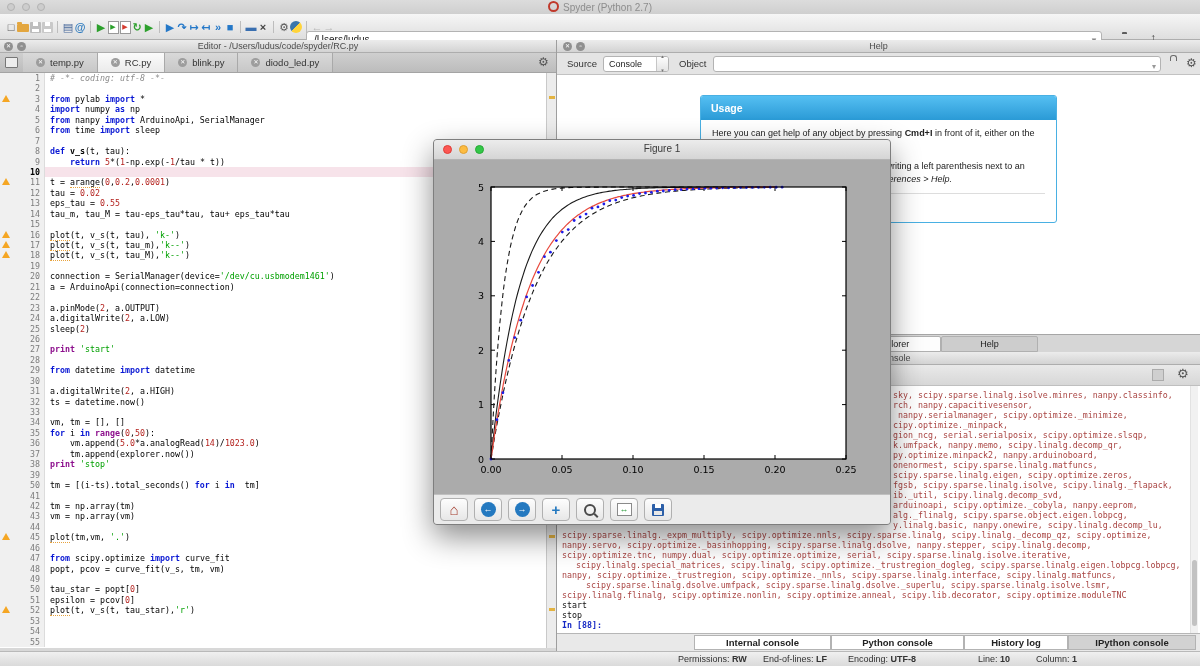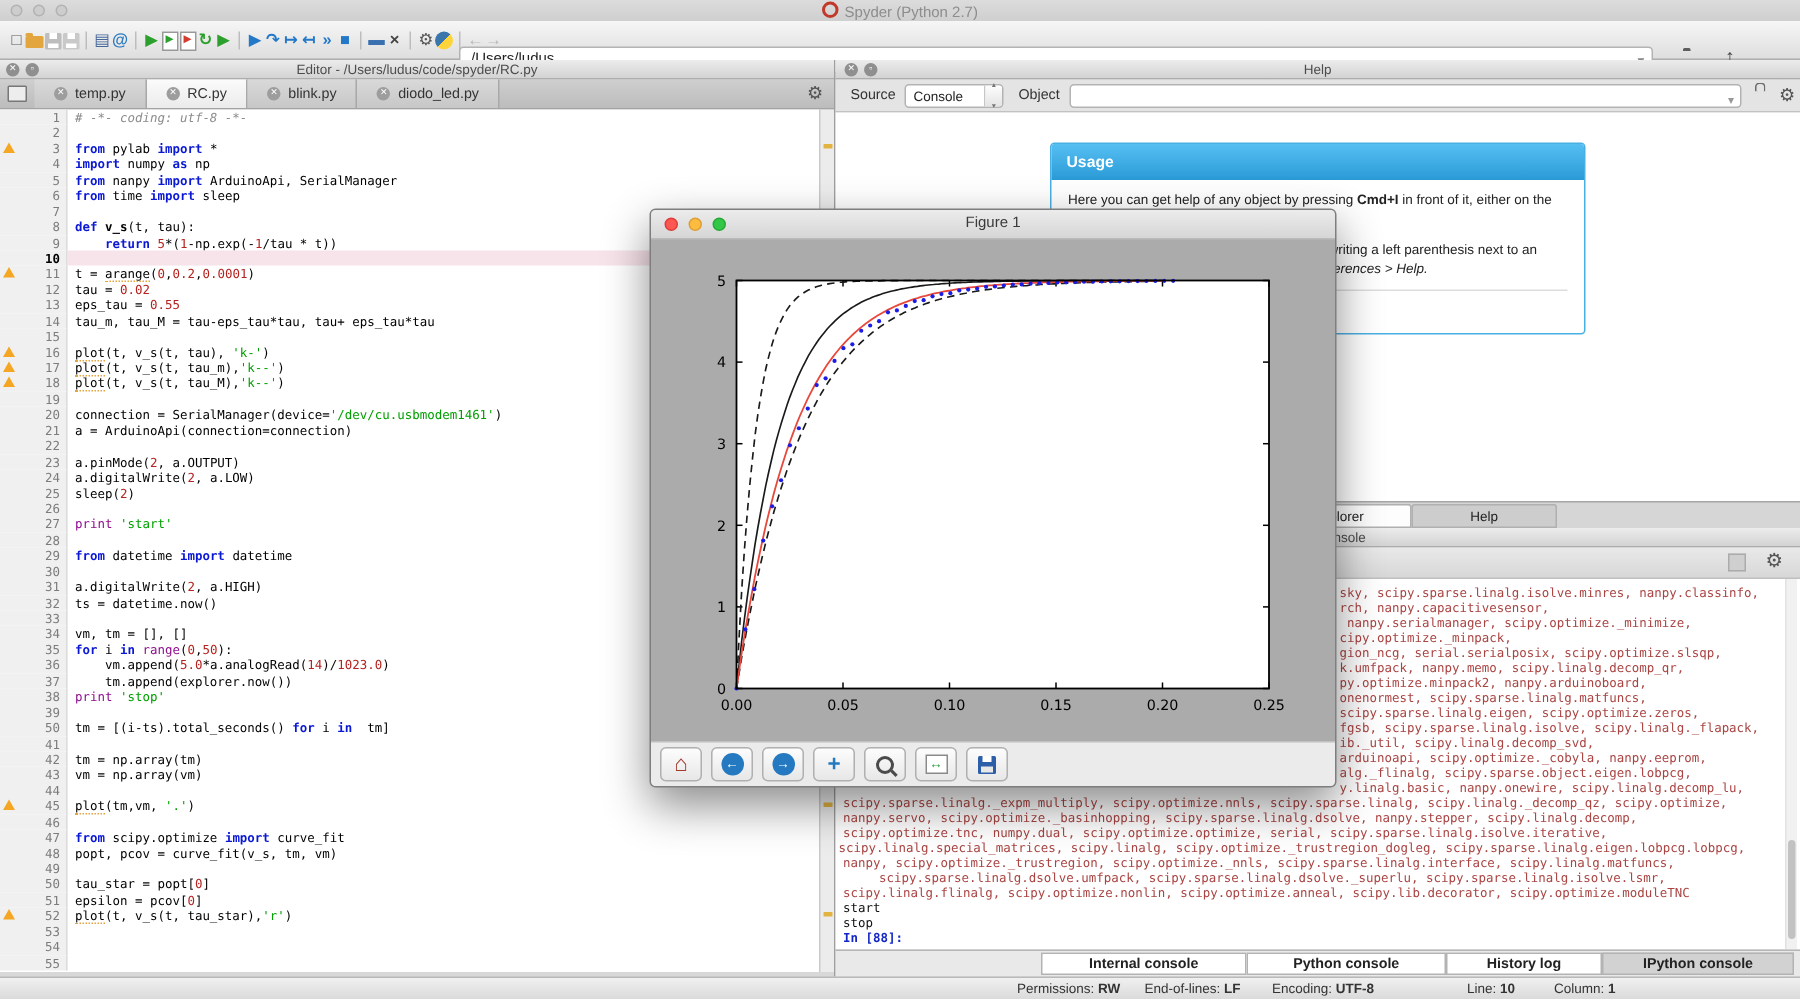--- a/index.html
+++ b/index.html
@@ -40,21 +40,21 @@
   .gear{color:#555;font-size:12px;line-height:12px;}
   #editor-gear{left:538px;top:56px;}
   #code-area{left:0;top:73px;width:546px;height:575px;background:#fff;overflow:hidden;}
   .cl{display:flex;height:10.45px;line-height:10.45px;font-family:"DejaVu Sans Mono",monospace;font-size:8.3px;}
   .mg{width:14px;background:#f0f0f0;flex:none;}
   .gut{width:26px;flex:none;background:#f0f0f0;border-right:1px solid #dcdcdc;text-align:right;padding-right:4px;color:#7c7c7c;}
   .src{flex:1;white-space:pre;padding-left:5px;color:#000;}
   .cur .src{background:#f7e3ea;}
   .cur .gut{font-weight:bold;color:#000;}
   .kw{color:#0a18d4;font-weight:bold;}
-  .bi{color:#8d0f8d;font-weight:normal;}
+  .bi{color:#8d0f8d;font-weight:bold;}
   .nm{color:#b4231f;}
   .st{color:#00a000;}
   .cm{color:#8c8c8c;font-style:italic;}
   .df{font-weight:bold;color:#000;}
   .wv{border-bottom:1px dotted #e8a33d;}
   .warn-tri{display:inline-block;width:0;height:0;border-left:4px solid transparent;border-right:4px solid transparent;border-bottom:7px solid #f5a623;margin:1px 0 0 2px;}
   #flag-col{left:546px;top:73px;width:10px;height:575px;background:#ececec;border-left:1px solid #c9c9c9;box-sizing:border-box;}
   .flag{position:absolute;left:2px;width:6px;height:3px;background:#e3b341;}
   
   #v-divider{left:556px;top:40px;width:1px;height:611px;background:#9e9e9e;}
@@ -548,21 +548,21 @@
         <div class="con-line err" style="left: 336px; top: 74px;">onenormest, scipy.sparse.linalg.matfuncs,</div>
         <div class="con-line err" style="left: 336px; top: 84px;">scipy.sparse.linalg.eigen, scipy.optimize.zeros,</div>
         <div class="con-line err" style="left: 336px; top: 94px;">fgsb, scipy.sparse.linalg.isolve, scipy.linalg._flapack,</div>
         <div class="con-line err" style="left: 336px; top: 104px;">ib._util, scipy.linalg.decomp_svd,</div>
         <div class="con-line err" style="left: 336px; top: 114px;">arduinoapi, scipy.optimize._cobyla, nanpy.eeprom,</div>
         <div class="con-line err" style="left: 336px; top: 124px;">alg._flinalg, scipy.sparse.object.eigen.lobpcg,</div>
         <div class="con-line err" style="left: 336px; top: 134px;">y.linalg.basic, nanpy.onewire, scipy.linalg.decomp_lu,</div>
         <div class="con-line err" style="left: 5px; top: 144px;">scipy.sparse.linalg._expm_multiply, scipy.optimize.nnls, scipy.sparse.linalg, scipy.linalg._decomp_qz, scipy.optimize,</div>
         <div class="con-line err" style="left: 5px; top: 154px;">nanpy.servo, scipy.optimize._basinhopping, scipy.sparse.linalg.dsolve, nanpy.stepper, scipy.linalg.decomp,</div>
         <div class="con-line err" style="left: 5px; top: 164px;">scipy.optimize.tnc, numpy.dual, scipy.optimize.optimize, serial, scipy.sparse.linalg.isolve.iterative,</div>
-        <div class="con-line err" style="left: 2px; top: 174px;">scipy.linalg.special_matrices, scipy.linalg, scipy.optimize._trustregion_dogleg, scipy.sparse.linalg.eigen.lobpcg.lobpcg,</div>
+        <div class="con-line err" style="left: 19px; top: 174px;">scipy.linalg.special_matrices, scipy.linalg, scipy.optimize._trustregion_dogleg, scipy.sparse.linalg.eigen.lobpcg.lobpcg,</div>
         <div class="con-line err" style="left: 5px; top: 184px;">nanpy, scipy.optimize._trustregion, scipy.optimize._nnls, scipy.sparse.linalg.interface, scipy.linalg.matfuncs,</div>
         <div class="con-line err" style="left: 5px; top: 194px; margin-left: 24px;">scipy.sparse.linalg.dsolve.umfpack, scipy.sparse.linalg.dsolve._superlu, scipy.sparse.linalg.isolve.lsmr,</div>
         <div class="con-line err" style="left: 5px; top: 204px;">scipy.linalg.flinalg, scipy.optimize.nonlin, scipy.optimize.anneal, scipy.lib.decorator, scipy.optimize.moduleTNC</div>
         <div class="con-line out" style="left: 5px; top: 214px;">start</div>
         <div class="con-line out" style="left: 5px; top: 224px;">stop</div>
         <div class="con-line prompt" style="left: 5px; top: 234px;">In [88]:</div>
       </div>
     <div id="con-scroll">
         <div id="con-thumb"></div>
       </div>

